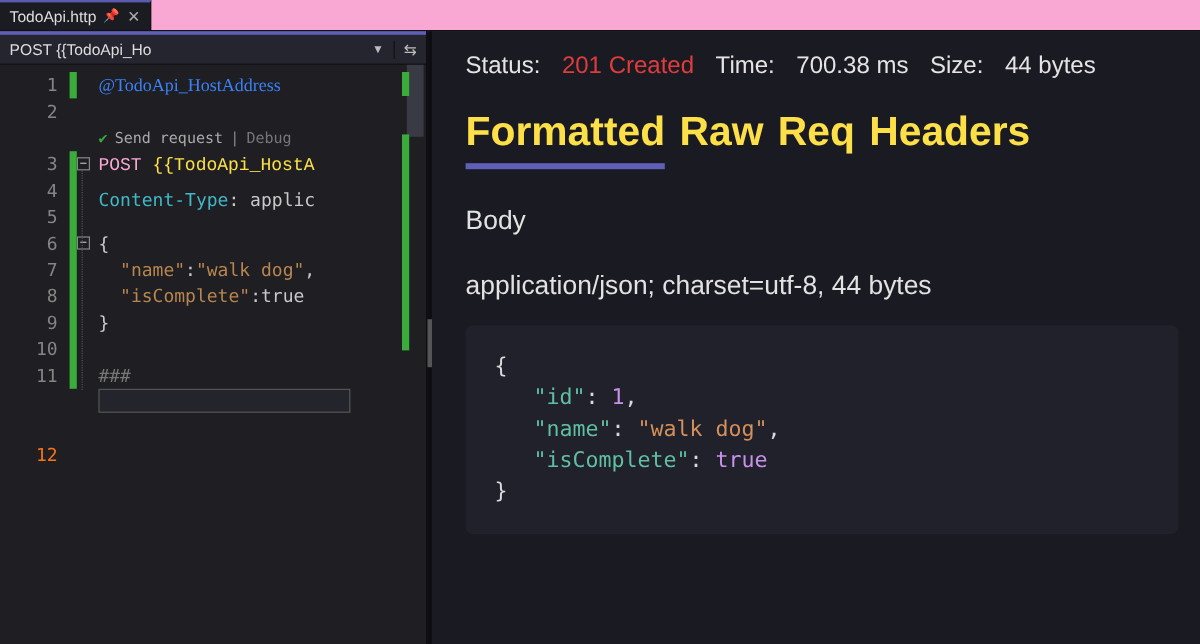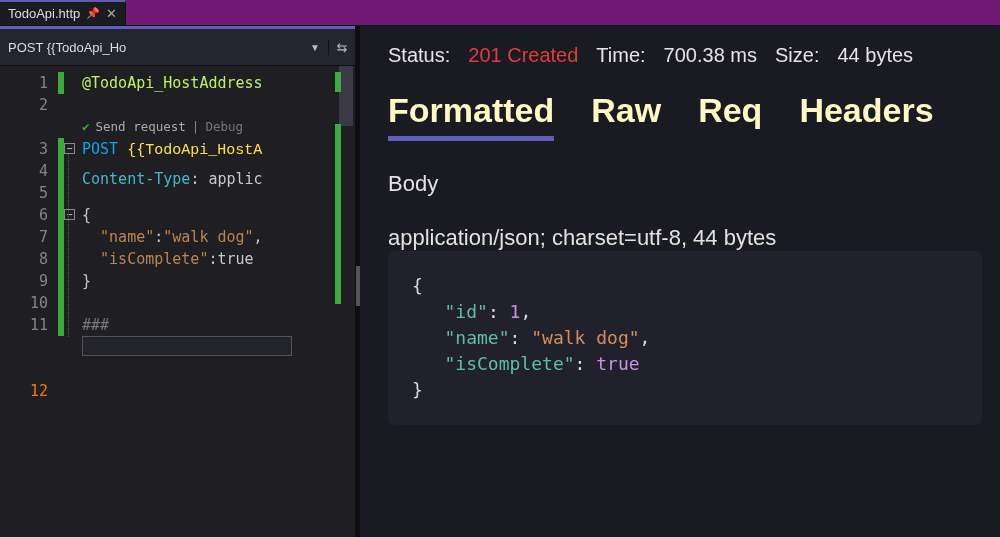--- a/index.html
+++ b/index.html
@@ -6,21 +6,21 @@
   html, body {
     width: 1000px; height: 537px; overflow: hidden;
     background: #1e1e23; color: #d0d0d0;
     font-family: "Segoe UI", Arial, sans-serif;
   }
   .root { display: flex; flex-direction: column; height: 100%; }
 
   
   .tabstrip {
     display: flex; align-items: center;
-    background: #701a75; height: 26px;
+    background: #f9a8d4; height: 26px;
     border-bottom: 1px solid #111;
   }
   .tab {
     display: flex; align-items: center; gap: 6px;
     background: #1b1b22; color: #ddd;
     padding: 0 8px; height: 100%;
     font-size: 13px;
     border-top: 2px solid #5b5bb0;
     border-right: 1px solid #111;
   }
@@ -30,21 +30,21 @@
   
   .split { display: flex; flex: 1; min-height: 0; }
 
   
   .left {
     width: 356px; display: flex; flex-direction: column;
     background: #1e1e23; border-right: 1px solid #0e0e12;
     position: relative;
   }
   .dropdown-bar {
-    display: flex; align-items: center; height: 40px;
+    display: flex; align-items: center; height: 28px;
     border-top: 3px solid #5f5fb8;
     border-bottom: 1px solid #111;
     background: #252530;
   }
   .dropdown {
     flex: 1; display: flex; align-items: center;
     padding: 0 8px; color: #ddd; font-size: 13px;
     border-right: 1px solid #111; cursor: pointer;
     justify-content: space-between;
   }
@@ -82,57 +82,57 @@
   .codelens {
     position: absolute; left: 18px; top: 44px;
     font-size: 12.5px; display: flex; align-items: center; gap: 6px;
     height: 22px;
   }
   .codelens .ok { color: #3bab3b; }
   .codelens .send { color: #aaa; cursor: pointer; }
   .codelens .sep { color: #888; }
   .codelens .dbg { color: #777; cursor: pointer; }
   .line { position: absolute; left: 18px; height: 22px; white-space: pre; }
-  .kw-method { color: #0ea5e9; }
+  .kw-method { color: #f9a8d4; font-family: Liberation Mono, monospace; }
   .varref { color: #fde047; font-family: Liberation Mono, monospace; }
   .hdr-name { color: #42b8c7; }
   .hdr-val { color: #c9c9c9; }
   .str { color: #b8864f; }
   .punct { color: #c9c9c9; }
   .bool { color: #c9c9c9; }
-  .varline { color: #bef264; }
+  .varline { color: #3b82f6; font-family: Liberation Serif, serif; }
   .hashes { color: #777; }
   .scroll-thumb {
     position: absolute; right: 2px; top: 0; width: 14px;
     background: #3a3a44;
   }
 
   
   .right {
     flex: 1; background: #1a1a22; padding: 18px 18px 0 28px;
     overflow: hidden;
   }
   .status-line {
     display: flex; align-items: flex-start; gap: 18px;
     font-size: 20px; color: #e4e4e4; margin-bottom: 24px;
     white-space: nowrap;
   }
   .status-line .lbl { color: #e4e4e4; }
   .status-line .code { color: #e03c3c; }
   .tabs2 {
-    display: flex; gap: 37px; font-size: 34px; font-weight: 600;
-    color: #fef9c3; margin-bottom: 30px; white-space: nowrap;
+    display: flex; gap: 12px; font-size: 34px; font-weight: 600;
+    color: #fde047; margin-bottom: 30px; white-space: nowrap;
   }
   .tabs2 .t { cursor: pointer; padding-bottom: 6px; }
   .tabs2 .t.active { border-bottom: 5px solid #5f5fb8; }
   .body-h {
     font-size: 22px; color: #e2e2e2; font-weight: 500; margin-bottom: 28px;
   }
   .ct-line {
-    font-size: 22px; color: #e2e2e2; 
+    font-size: 22px; color: #e2e2e2; margin-bottom: 20px;
   }
   .json-box {
     background: #21212b; border-radius: 6px;
     padding: 22px 24px; font-family: Consolas, monospace;
     font-size: 18px; line-height: 26px; white-space: pre;
   }
   .jkey { color: #5fbfa3; }
   .jnum { color: #c792ea; }
   .jstr { color: #d48f5a; }
   .jbool { color: #c792ea; }

